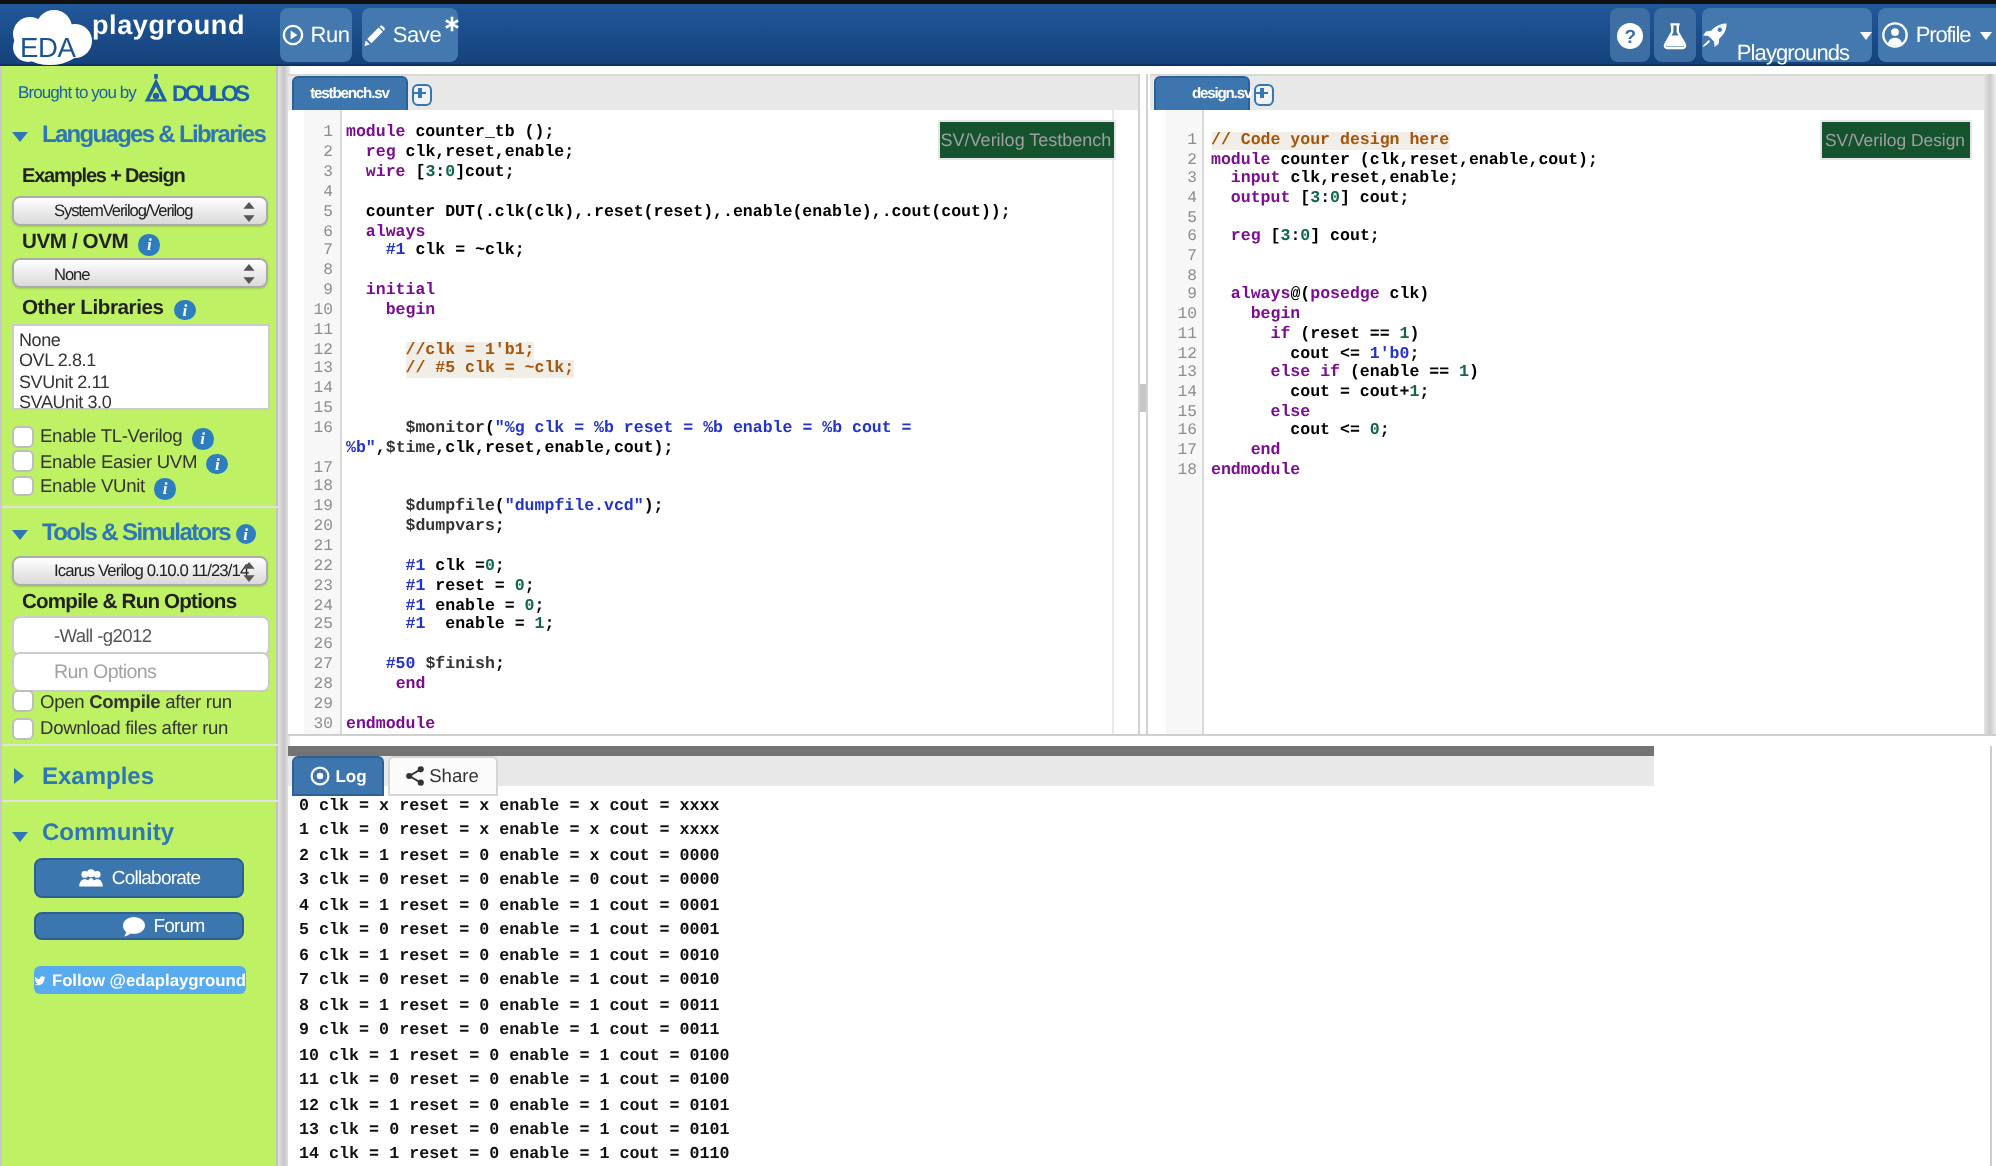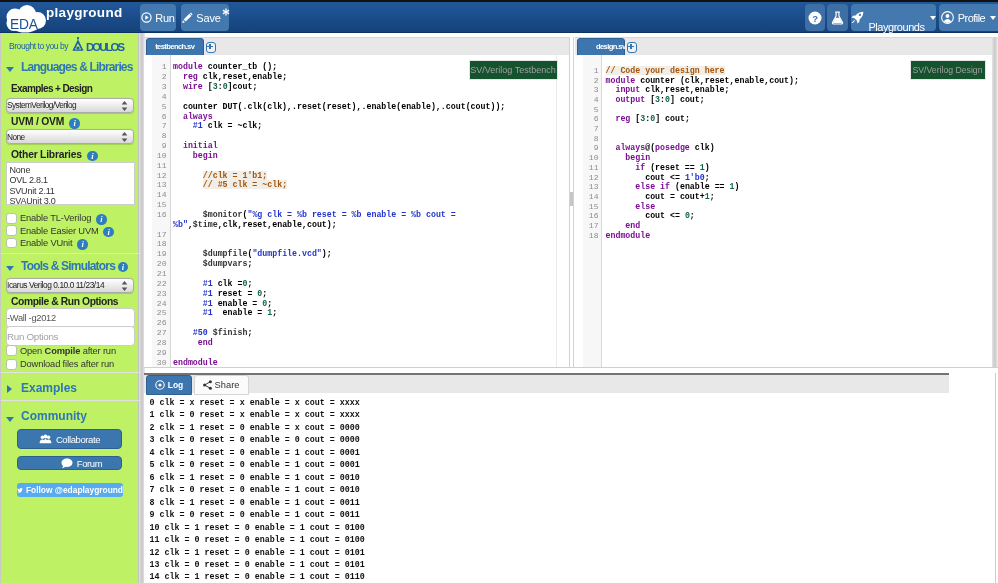--- a/index.html
+++ b/index.html
@@ -29,24 +29,24 @@
 .bluehead { color:#2e76b6; font-weight:bold; font-size:12px; white-space:nowrap; }
 .tri-d { display:inline-block; width:0; height:0; border-left:4.5px solid transparent;
   border-right:4.5px solid transparent; border-top:5.5px solid #2e76b6; }
 .tri-r { display:inline-block; width:0; height:0; border-top:4.5px solid transparent;
   border-bottom:4.5px solid transparent; border-left:5.5px solid #2e76b6; }
 .info { letter-spacing:0; display:inline-block; width:10.5px; height:10.5px; border-radius:50%; background:#2d7dbf;
   color:#fff; font-size:8.5px; font-weight:bold; text-align:center; line-height:10.5px;
   font-family:"Liberation Serif", serif; font-style:italic; vertical-align:-1px; }
 .sel { position:absolute; left:5px; width:128px; height:15px; border:1px solid #ababab; border-radius:4px;
   background:linear-gradient(#ffffff, #e8e8e8 60%, #d9d9d9); font-size:8.3px; letter-spacing:-0.55px; color:#222;
-  display:flex; align-items:center; padding-left:0; box-shadow:0 0.5px 1px rgba(0,0,0,.15); }
+  display:flex; align-items:center; padding-left:20px; box-shadow:0 0.5px 1px rgba(0,0,0,.15); }
 .selarr { position:absolute; right:5px; top:2px; width:7px; height:10px; }
 .inp { position:absolute; left:5px; width:129px; height:20px; border:1px solid #ccc; border-radius:4px;
-  background:#fff; font-size:9.3px; letter-spacing:-0.3px; color:#555; display:flex; align-items:center; padding-left:0; }
+  background:#fff; font-size:9.3px; letter-spacing:-0.3px; color:#555; display:flex; align-items:center; padding-left:20px; }
 .cb { position:absolute; left:5px; width:10.5px; height:10.5px; border:1px solid #bdbdbd; border-radius:3px;
   background:#fff; }
 .hr { position:absolute; left:0px; width:139px; height:1px; background:#e2e2e2; }
 .sbtn { position:absolute; left:16px; width:105px; background:#3c76ae; border:1px solid #2e5f92;
   border-radius:4px; color:#fff; font-size:9.5px; letter-spacing:-0.4px; display:flex; align-items:center; justify-content:center; }
 
 
 .panel-tabs { position:absolute; height:18px; background:#e8e8e8;
   border-top:1px solid #d8d8d8; }
 .ftab { position:absolute; top:0.5px; height:17.5px; background:#3d76af; border:1px solid #2d6195;
@@ -66,22 +66,22 @@
 .n { color:#116644; }   
 .s { color:#2233cc; }   
 .c { color:#a5540a; background:#f0eee6; }   
 .d { color:#333; }      
 .lab { position:absolute; background:#14532d; border:1px solid #e6e6e6; color:#a0a0a0; font-size:9px;
   height:20px; display:flex; align-items:center; justify-content:center; white-space:nowrap;text-align:right; }
 
 
 #botpane { left:143.5px; top:372.5px; width:852px; height:210.5px; background:#fff;
   border-right:1px solid #ccc; }
-#bottabs { left:143.5px; top:372.5px; width:805px; height:20px; background:#e8e8e8;
-  border-top:2px solid #737373; }
+#bottabs { left:143.5px; top:372.5px; width:683px; height:20px; background:#e8e8e8;
+  border-top:5px solid #737373; }
 .btab { position:absolute; top:0px; height:20px; border-radius:3px 3px 0 0; font-size:8.5px; font-weight:bold;
   display:flex; align-items:center; justify-content:center; }
 #logtext { left:149.5px; top:396.7px; width:840px; height:186px; font-family:"Liberation Mono", monospace;
   font-size:8.35px; font-weight:bold; line-height:12.48px; color:#111; white-space:pre; }
 </style>
 </head>
 <body>
 <div class="abs" id="topblack"></div>
 <div class="abs" id="navbar">
 

